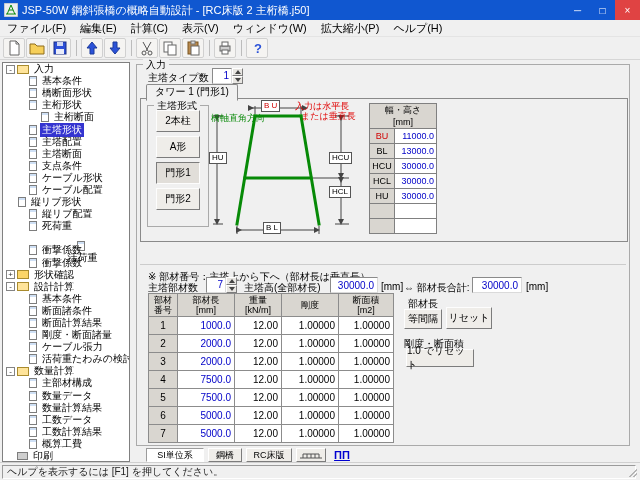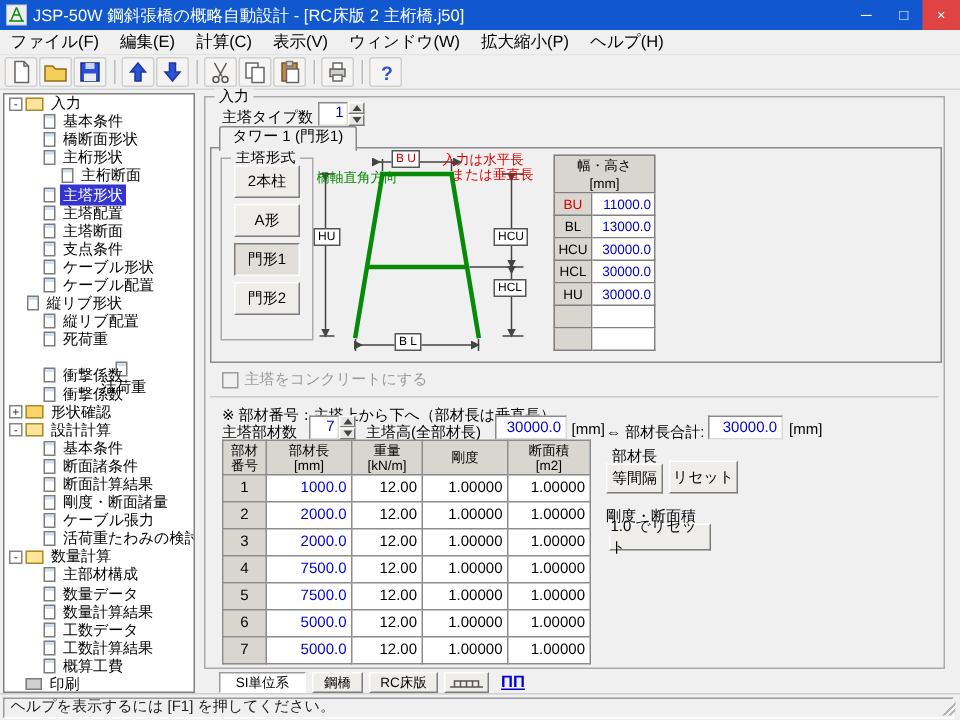--- a/index.html
+++ b/index.html
@@ -518,24 +518,20 @@
             </div>
 
             <div class="dims-row">
               <span class="dims-l"></span>
               <span class="dims-v"></span>
             </div>
           </div>
       </div>
     </div>
 
-    <span class="chk" style="left:16px;top:190px;">
-      <span class="chk-box"></span>
-      <span>主塔をコンクリートにする</span>
-    </span>
 
     <span class="hline" style="left:8px;top:208px;width:486px;"></span>
 
     <span class="lbl" style="left:16px;top:214px;">※ 部材番号：主塔上から下へ（部材長は垂直長）</span>
 
     <span class="lbl" style="left:16px;top:225px;">主塔部材数</span>
     <span class="spin" style="left:74px;top:221px;">
       <span class="spin-val">7</span>
       <span class="spin-btns">
         <span class="spin-b">

